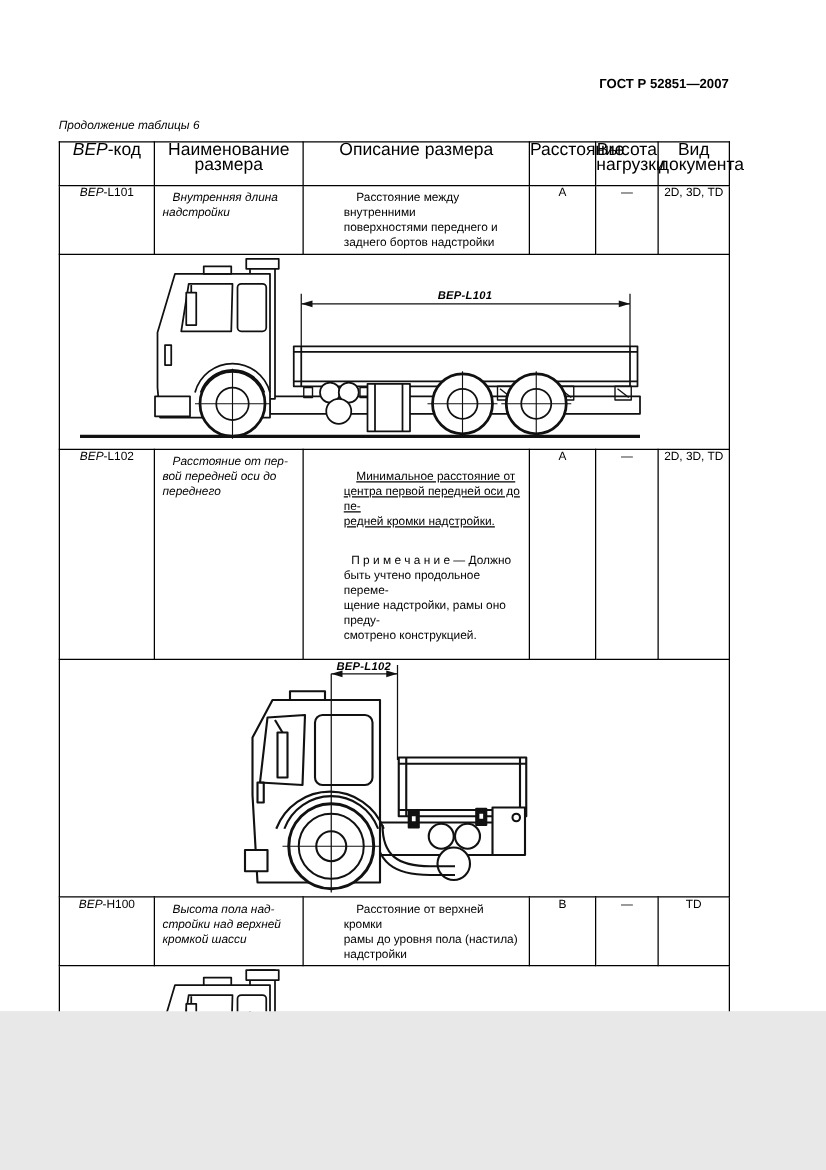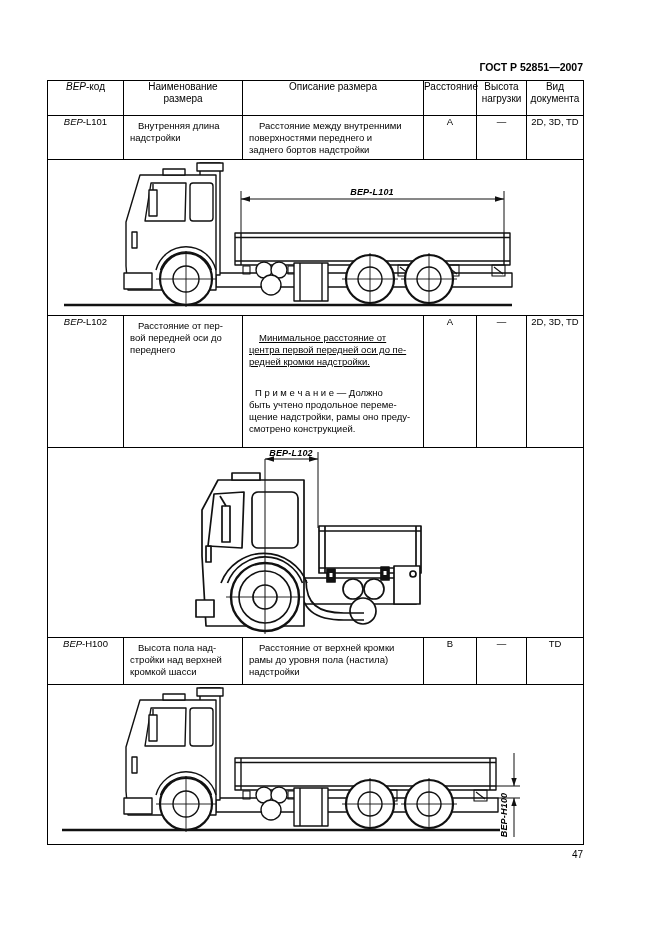--- a/index.html
+++ b/index.html
@@ -1,33 +1,33 @@
 <!DOCTYPE html>
 <html><head>
 <meta charset="utf-8">
 <style>
   html,body { margin:0; padding:0; background:#e8e8e8; }
   .page {
-    position:relative; width:661px; height:936px; margin:0 auto;
+    position:relative; width:661px; height:809px; margin:0 auto;
     background:#ffffff; color:#000;
     font-family:"Liberation Sans", sans-serif;
   }
   .content { position:absolute; left:47px; top:62px; width:536px; }
   .doc-number { text-align:right; font-weight:bold; font-size:10.5px; line-height:11px; }
   .caption { margin-top:22px; font-style:italic; font-size:9.5px; line-height:11px; }
   table.spec {
     margin-top:7px; border-collapse:collapse; table-layout:fixed;
     width:536px; border:1.5px solid #000;
   }
   table.spec td, table.spec th { border:1px solid #000; padding:0; vertical-align:top; }
-  th.hcell { font-weight:normal; font-size:10px; line-height:11.5px; text-align:center; vertical-align:middle; white-space:pre-line; }
+  th.hcell { font-weight:normal; font-size:14px; line-height:11.5px; text-align:center; vertical-align:middle; white-space:pre-line; }
   .txt { font-size:9.5px; line-height:12px; white-space:pre-line; }
   td.code-cell { text-align:center; padding-top:5px; font-size:9.5px; }
-  td.name-cell .txt { padding:4px 5px 2px 6px; text-indent:8px; }
-  td.desc-cell .txt { padding:4px 6px 2px 6px; text-indent:10px; }
+  td.name-cell .txt { padding:4px 5px 2px 6px; text-indent:8px;font-style:italic; }
+  td.desc-cell .txt { padding:4px 6px 2px 6px; text-indent:10px;margin-left:26px; }
   td.desc-cell p { margin:0; white-space:pre-line; text-indent:10px; }
   td.desc-cell p.note-para { margin-top:7px; text-indent:6px; }
   td.small-cell { text-align:center; padding-top:5px; font-size:9.5px; }
   .ital { font-style:italic; }
   .diagram-cell { position:relative; }
   .diagram-wrap { position:relative; width:100%; height:100%; }
   .diagram-wrap svg { position:absolute; left:0; top:0; }
   .dim-label {
     position:absolute; font-size:9px; font-weight:bold; font-style:italic;
     line-height:10px; text-align:center; letter-spacing:0.2px;
@@ -35,20 +35,21 @@
   .dim-label.rot { transform:rotate(-90deg); transform-origin:center center; }
   .page-number { position:absolute; top:849px; right:78px; font-size:10px; }
 </style>
 </head>
 <body>
 
 <div class="page">
   <div class="content">
 
     <div class="doc-number">ГОСТ Р 52851—2007</div>
+    <div class="caption">Продолжение таблицы 6</div>
 
     <table class="spec">
       <colgroup>
         <col style="width:76px">
           <col style="width:119px">
           <col style="width:181px">
         <col style="width:53px">
           <col style="width:50px">
           <col style="width:57px">
       </colgroup>

